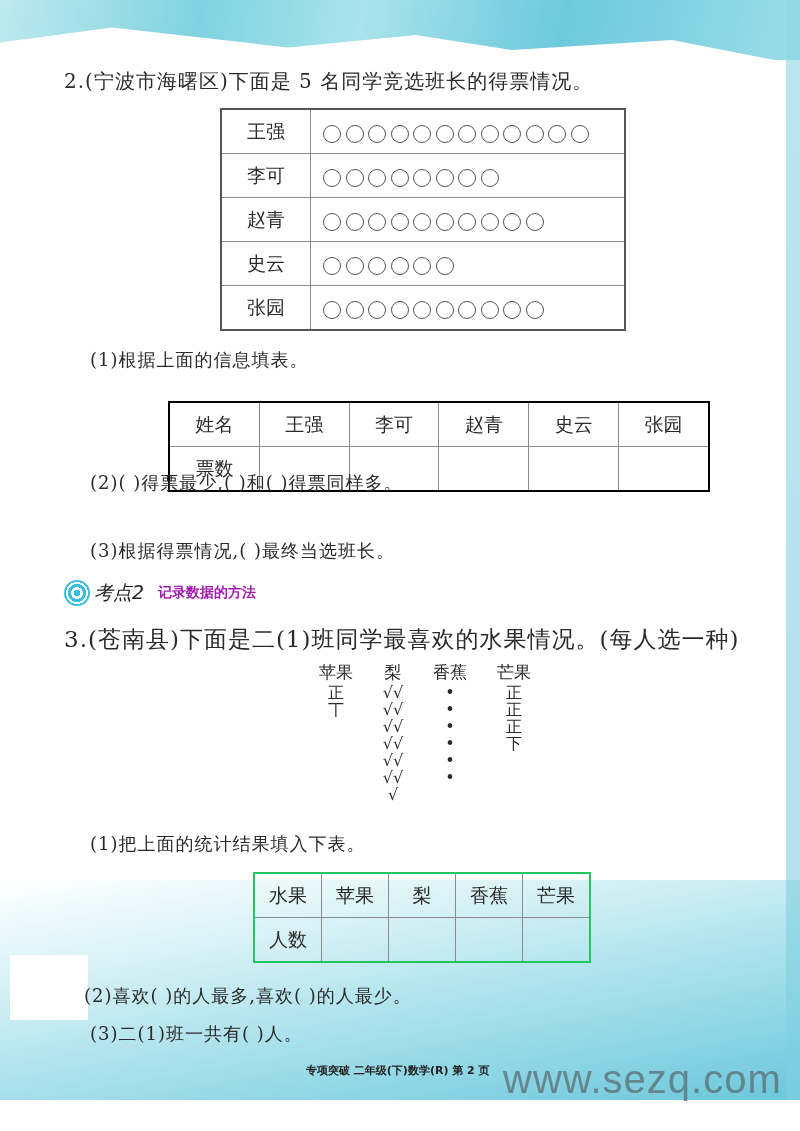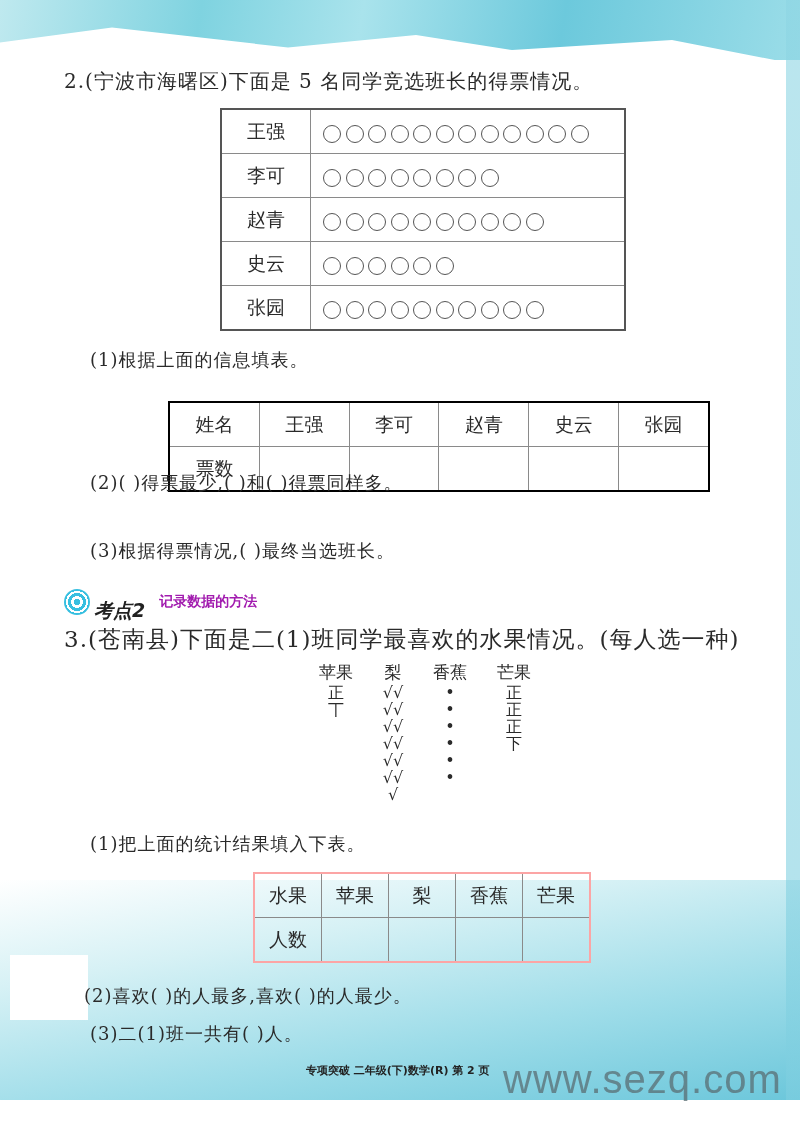--- a/index.html
+++ b/index.html
@@ -17,25 +17,25 @@
   .q{position:absolute;font-size:18px;letter-spacing:1px;white-space:nowrap;}
   table{border-collapse:collapse;position:absolute;}
   td{border:1px solid #8a8a8a;font-size:19px;text-align:center;padding:0;}
   .vote-table{left:220px;top:108px;width:406px;border:2px solid #555;}
   .vote-table td{height:43px;}
   .vote-table td.name{width:88px;}
   .vote-table td.circles{text-align:left;padding-left:12px;}
   .circle{display:inline-block;width:16px;height:16px;border:1.3px solid #555;border-radius:50%;margin-right:4.5px;vertical-align:middle;}
   .fill-table{left:168px;top:389px;width:542px;border:2px solid #000000;margin-top:12px;}
   .fill-table td{height:43px;width:90px;}
-  .fruit-table{left:253px;top:872px;width:338px;border:2px solid #fca5a5;}
+  .fruit-table{left:253px;top:872px;width:338px;border:2px solid #22c55e;}
   .fruit-table td{height:43px;width:67px;}
   .section-head{position:absolute;left:64px;top:580px;display:flex;align-items:center;}
   .target{width:26px;height:26px;border-radius:50%;background:radial-gradient(circle,#37bfe0 0 3px,#fff 3px 6px,#37bfe0 6px 9px,#fff 9px 11px,#37bfe0 11px 13px);}
-  .kd{font-family:"DejaVu Sans","Liberation Sans",sans-serif;font-weight:bold;font-style:italic;font-size:19px;margin-left:4px;color:#222;margin-top:18px;}
+  .kd{font-family:"DejaVu Sans","Liberation Sans",sans-serif;font-weight:normal;font-style:italic;font-size:19px;margin-left:4px;color:#222;}
   .kd-title{font-family:"DejaVu Sans","Liberation Sans",sans-serif;font-weight:bold;font-size:14px;margin-left:14px;color:#a21caf;}
   .tally-col{position:absolute;text-align:center;font-size:16px;line-height:17px;}
   .tally-head{font-size:17px;margin-bottom:3px;display:block;}
   .footer{position:absolute;left:306px;top:1063px;font-family:"DejaVu Sans","Liberation Sans",sans-serif;font-weight:bold;font-size:11px;color:#222;white-space:nowrap;}
   .watermark{position:absolute;left:503px;top:1057px;font-family:Liberation Sans, sans-serif;font-size:40px;color:rgba(90,110,115,.75);letter-spacing:1px;}
 </style>
 </head>
 <body>
 
 <div class="top-band"></div>

